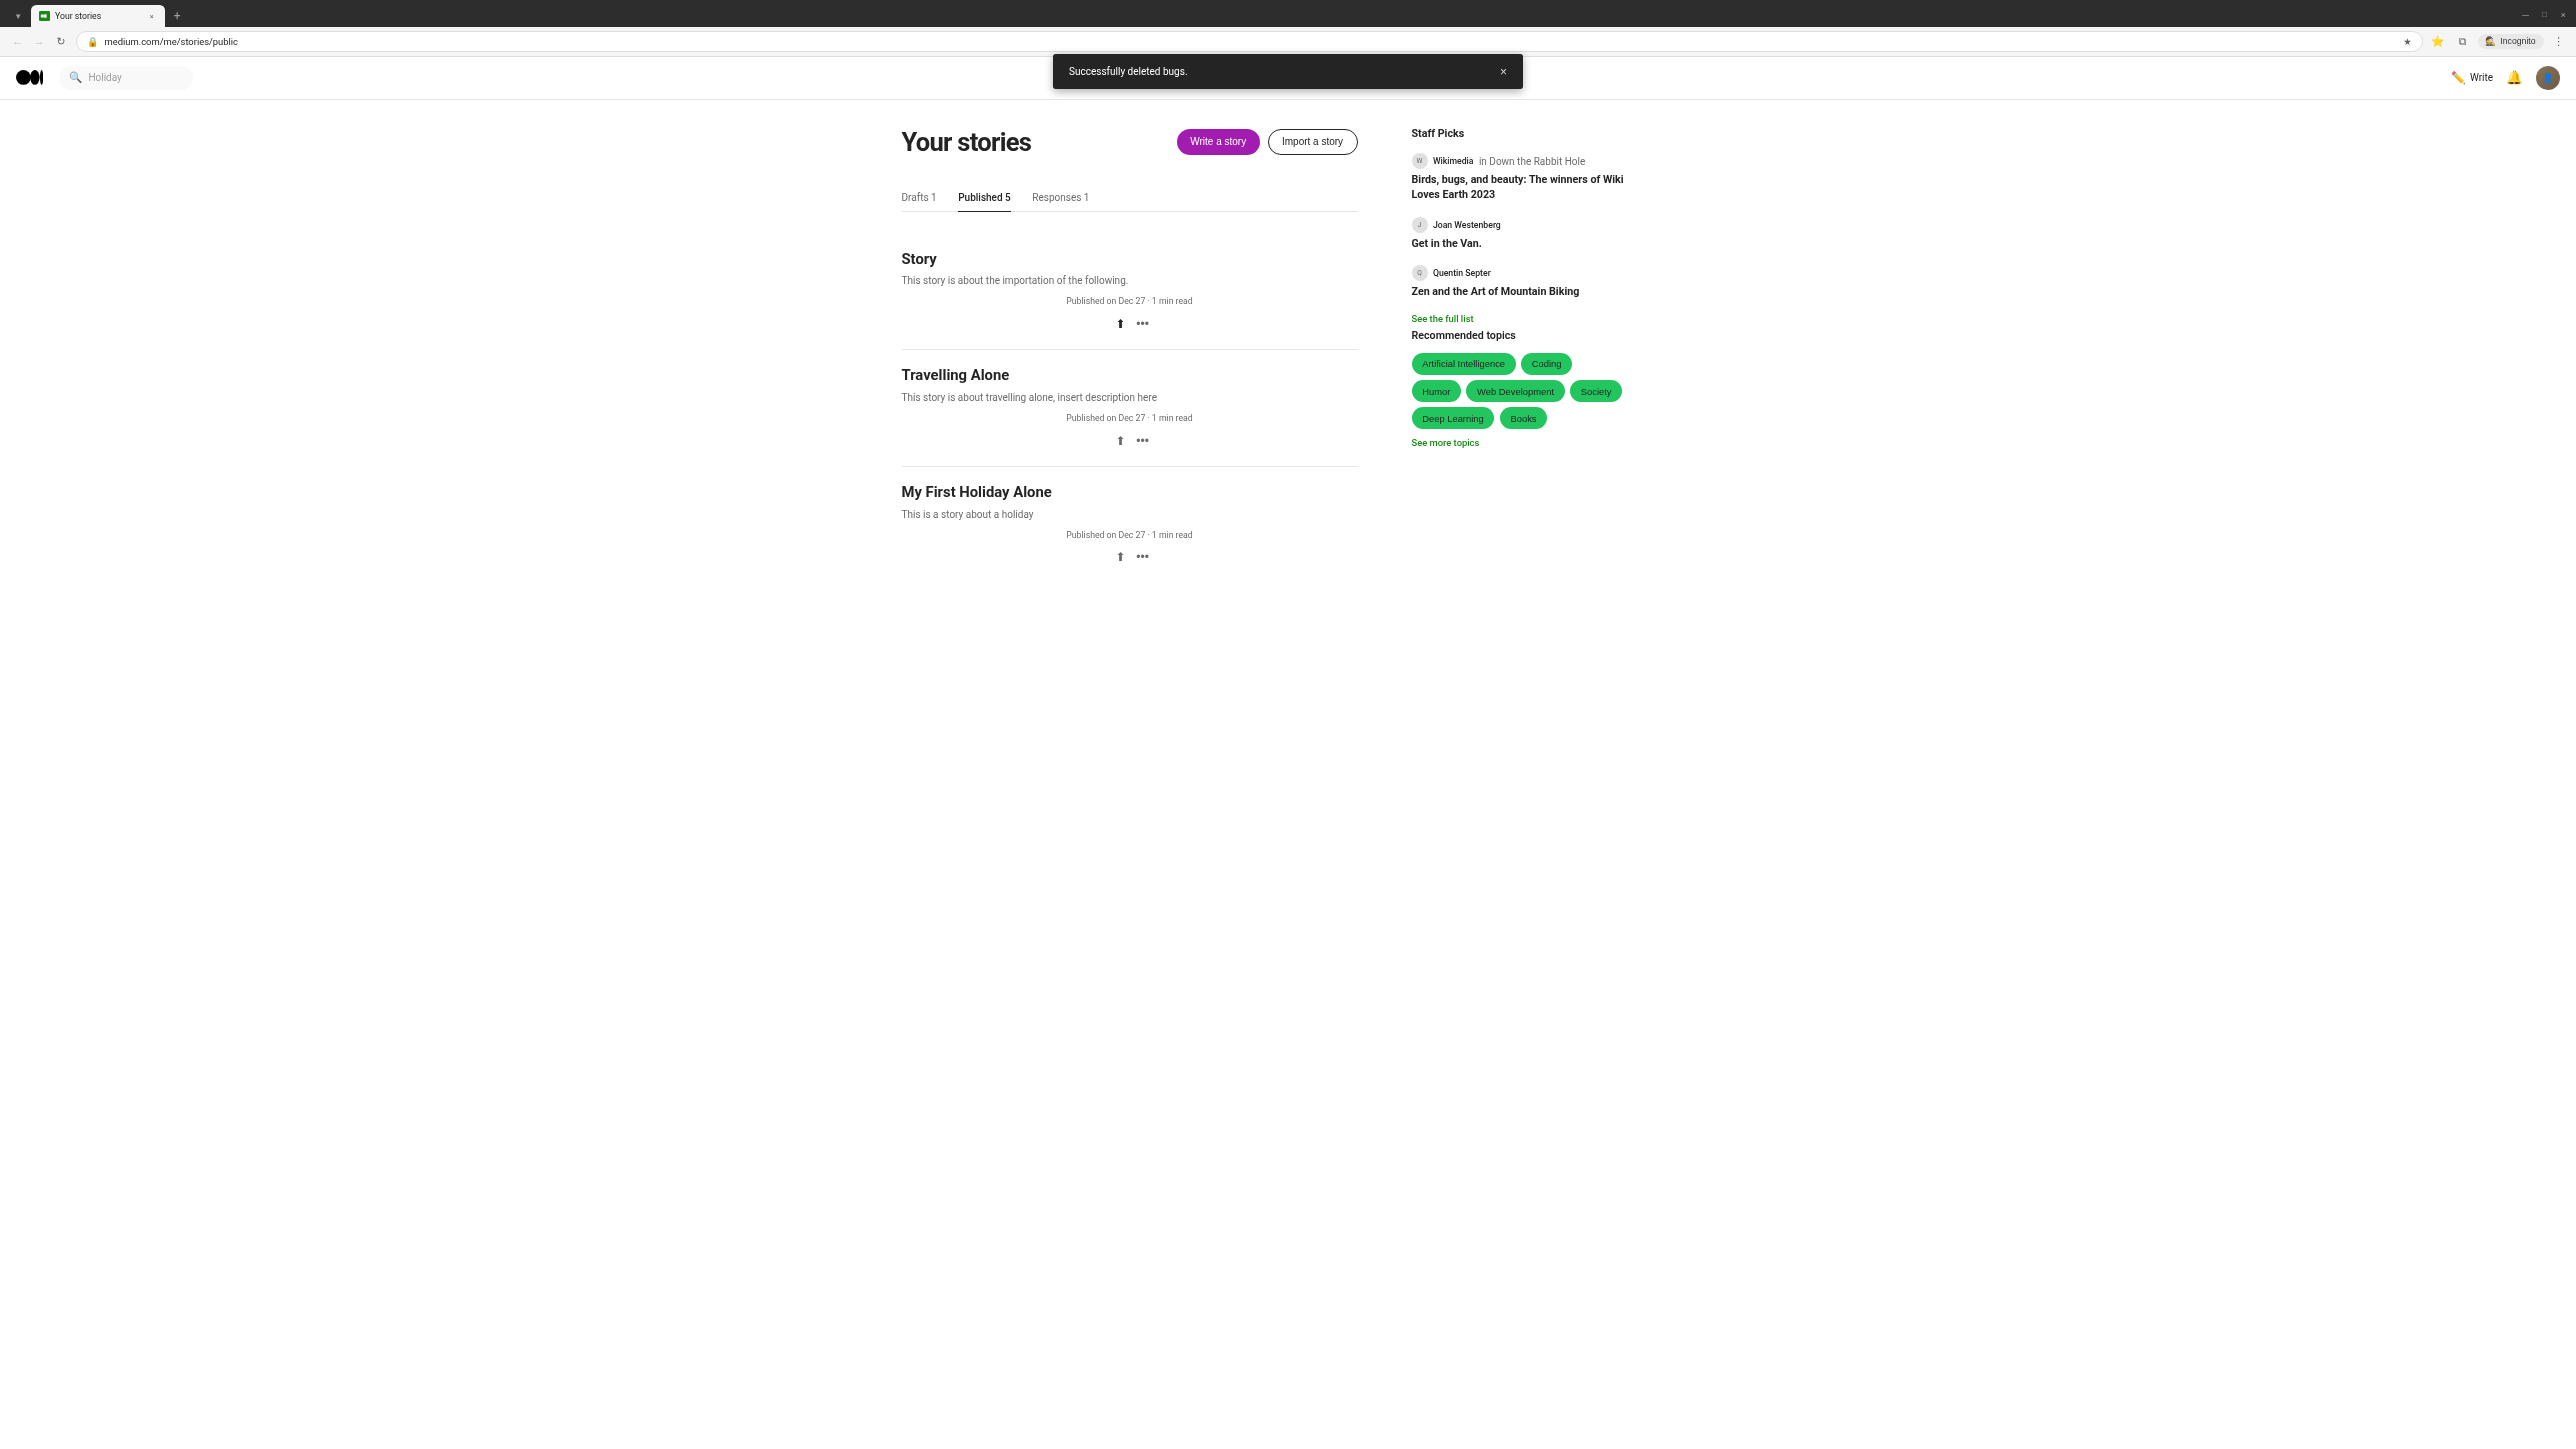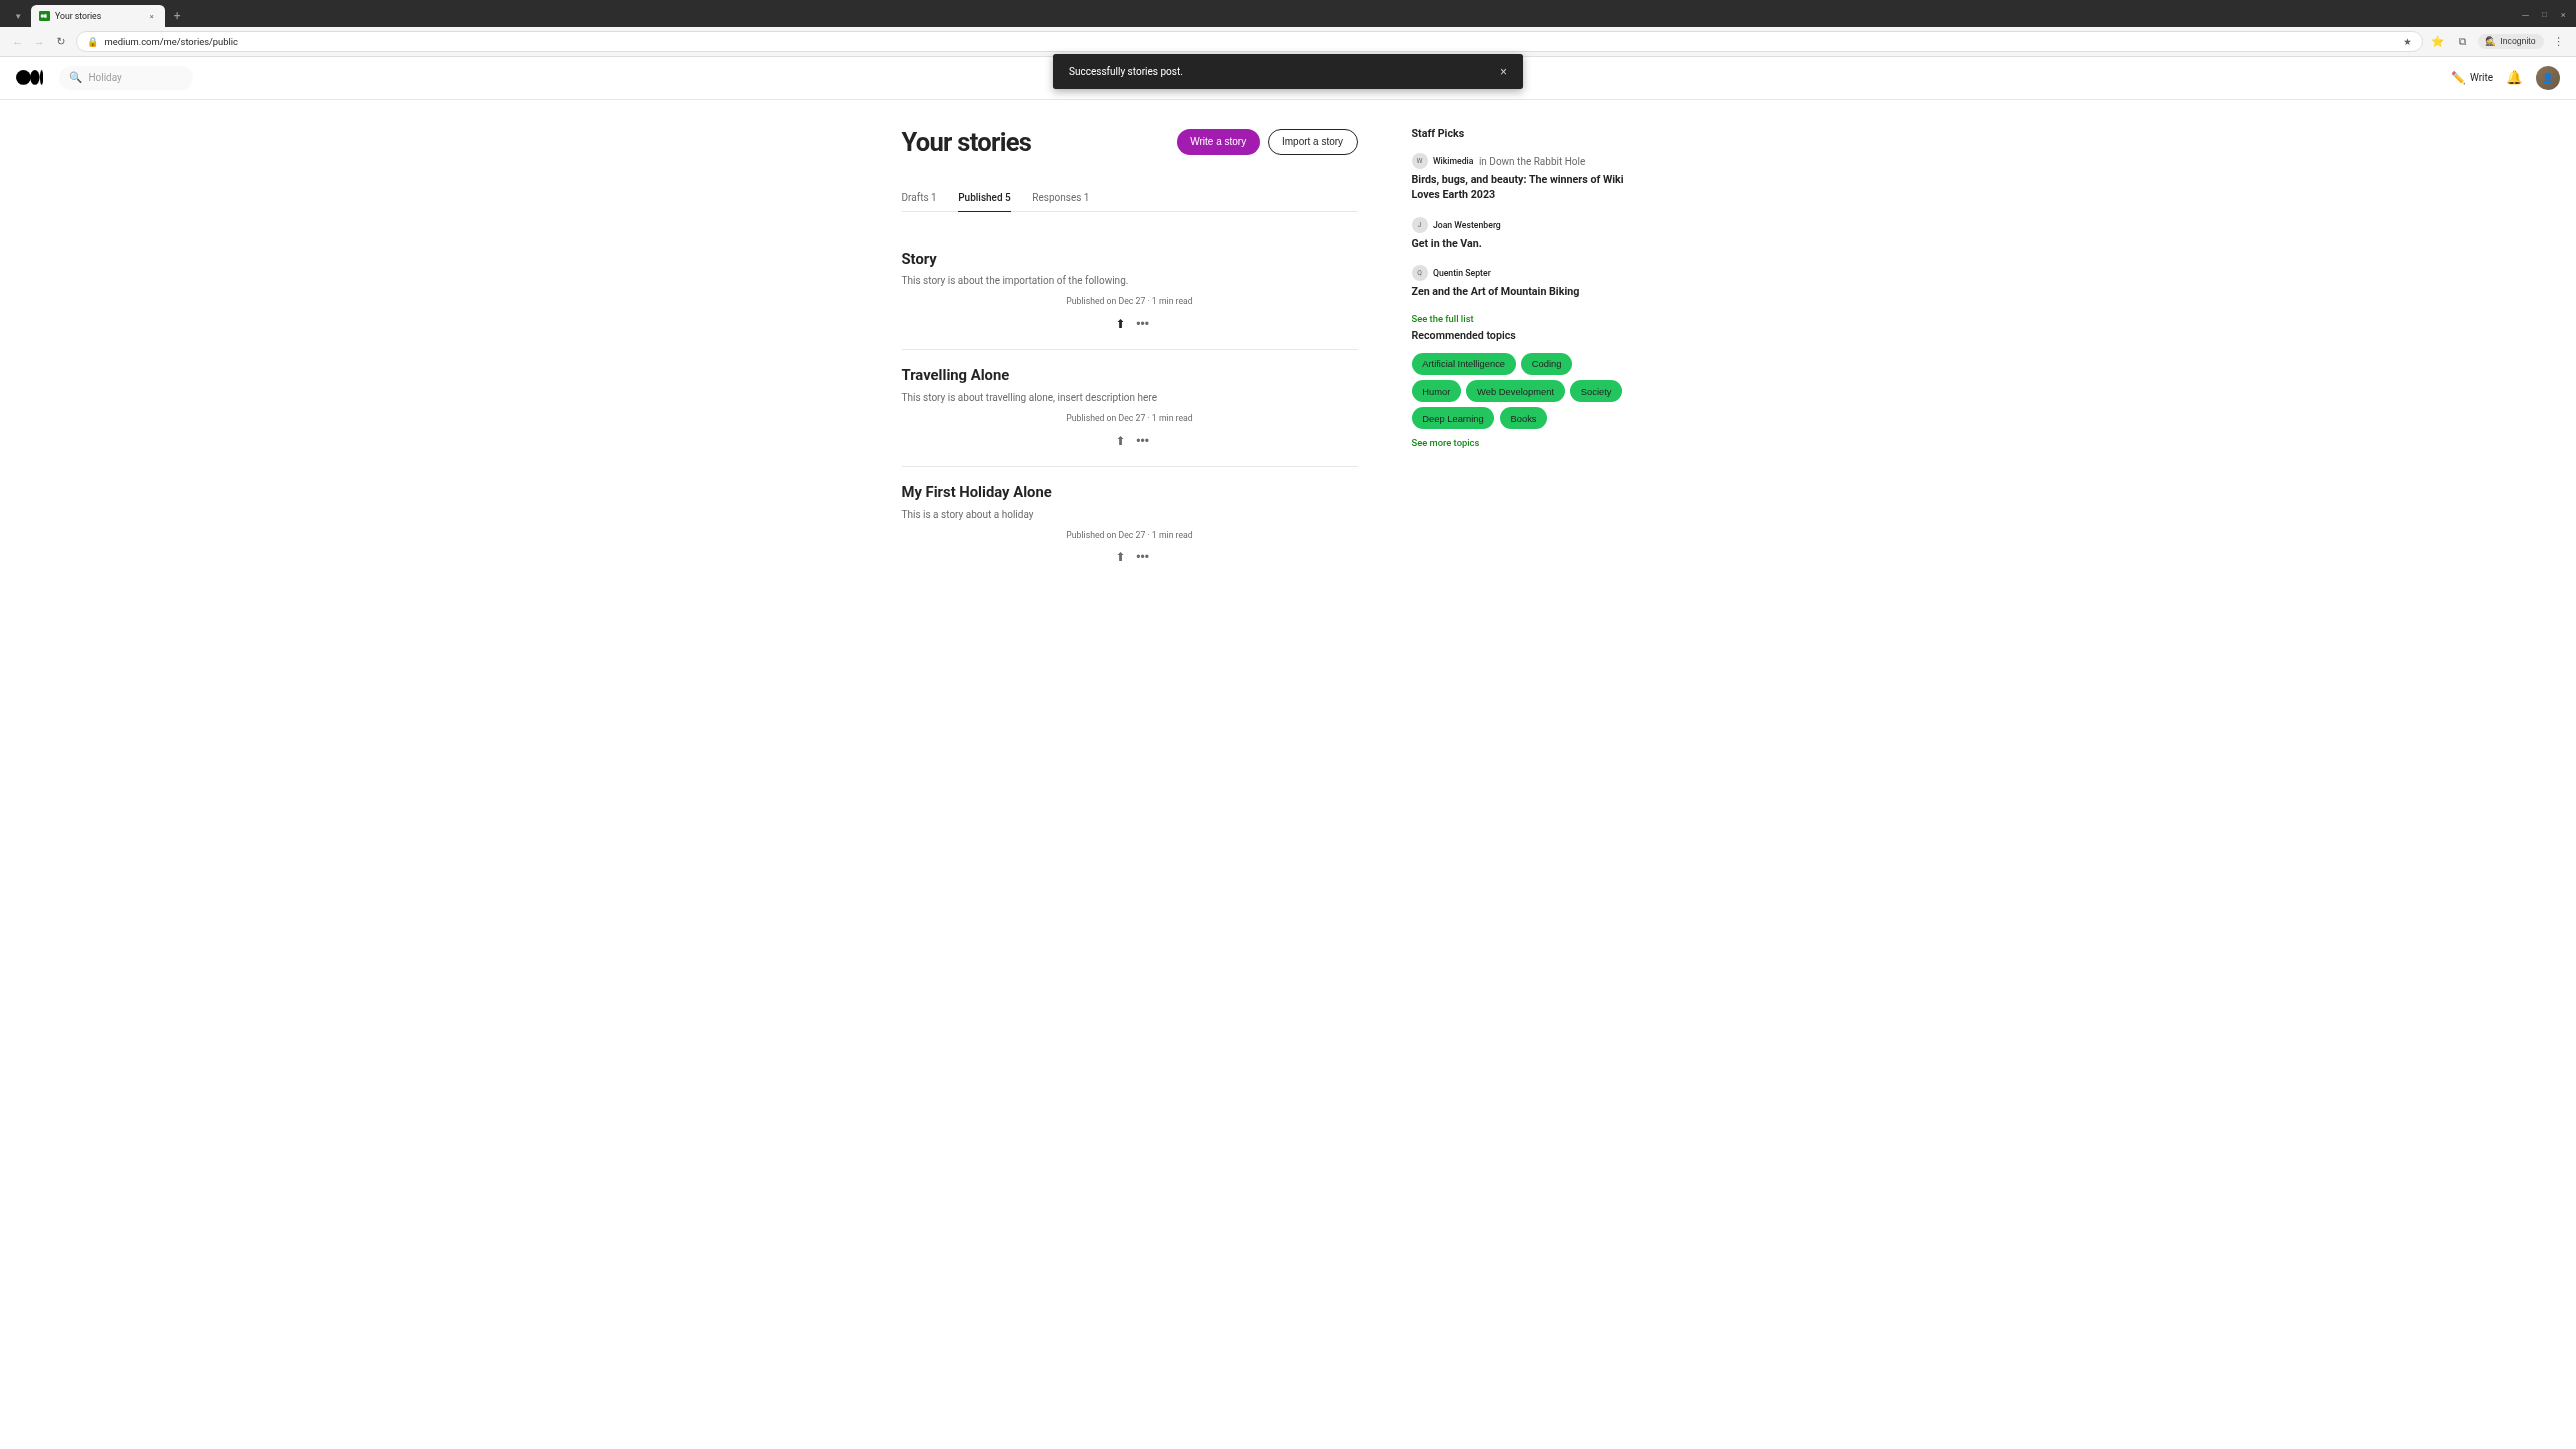--- a/index.html
+++ b/index.html
@@ -164,21 +164,21 @@
         <span>🔔</span>
       </div>
       <div class="user-avatar">
         <span>👤</span>
       </div>
     </div>
   </header>
 
   <div class="toast-container">
     <div class="toast">
-      <span class="toast-text">Successfully stories post.</span>
+      <span class="toast-text">Successfully deleted bugs.</span>
       <button class="toast-close">×</button>
     </div>
   </div>
 
   <div class="main-layout">
 
     <div class="content-area">
 
       <div class="page-header">
         <h1 class="page-title">Your stories</h1>

